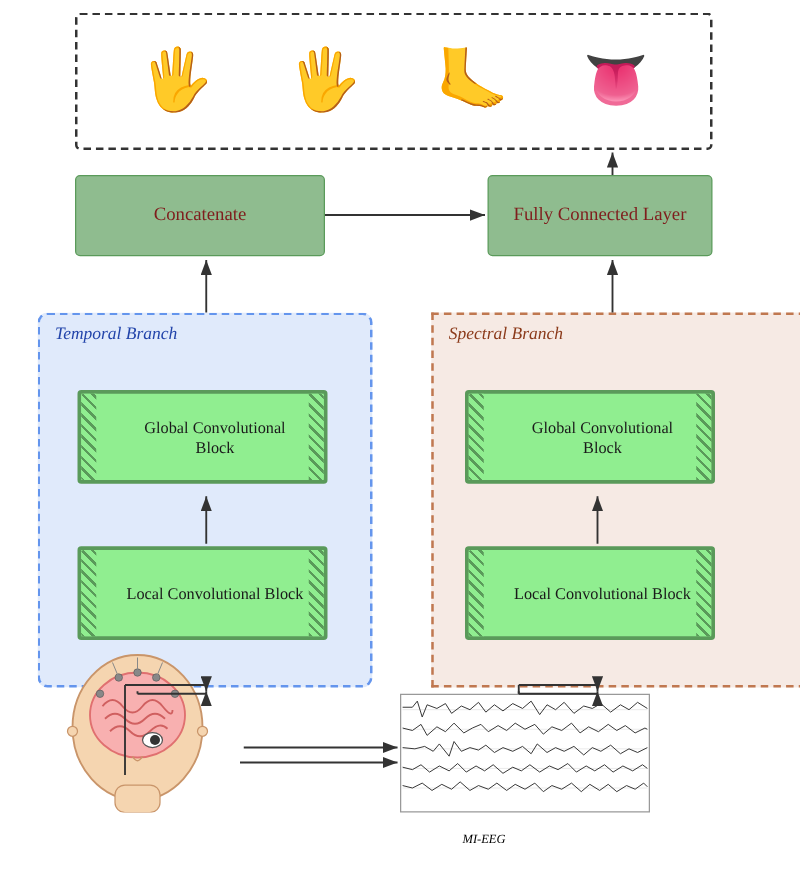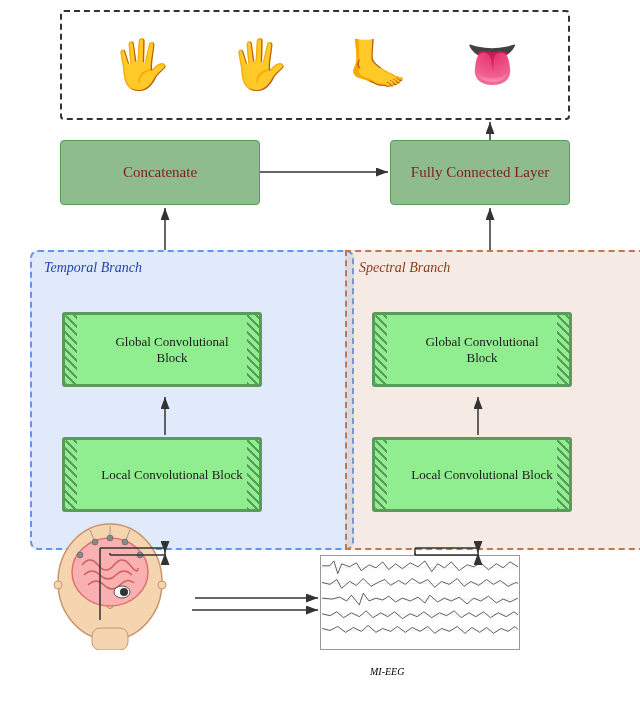--- a/index.html
+++ b/index.html
@@ -65,21 +65,21 @@
       left: 390px;
       width: 180px;
       height: 65px;
     }
 
     
     .temporal-branch {
       position: absolute;
       top: 250px;
       left: 30px;
-      width: 324px;
+      width: 268px;
       height: 300px;
       background: rgba(100, 149, 237, 0.2);
       border: 2px dashed #6495ed;
       border-radius: 8px;
     }
 
     .temporal-label {
       position: absolute;
       top: 8px;
       left: 12px;

